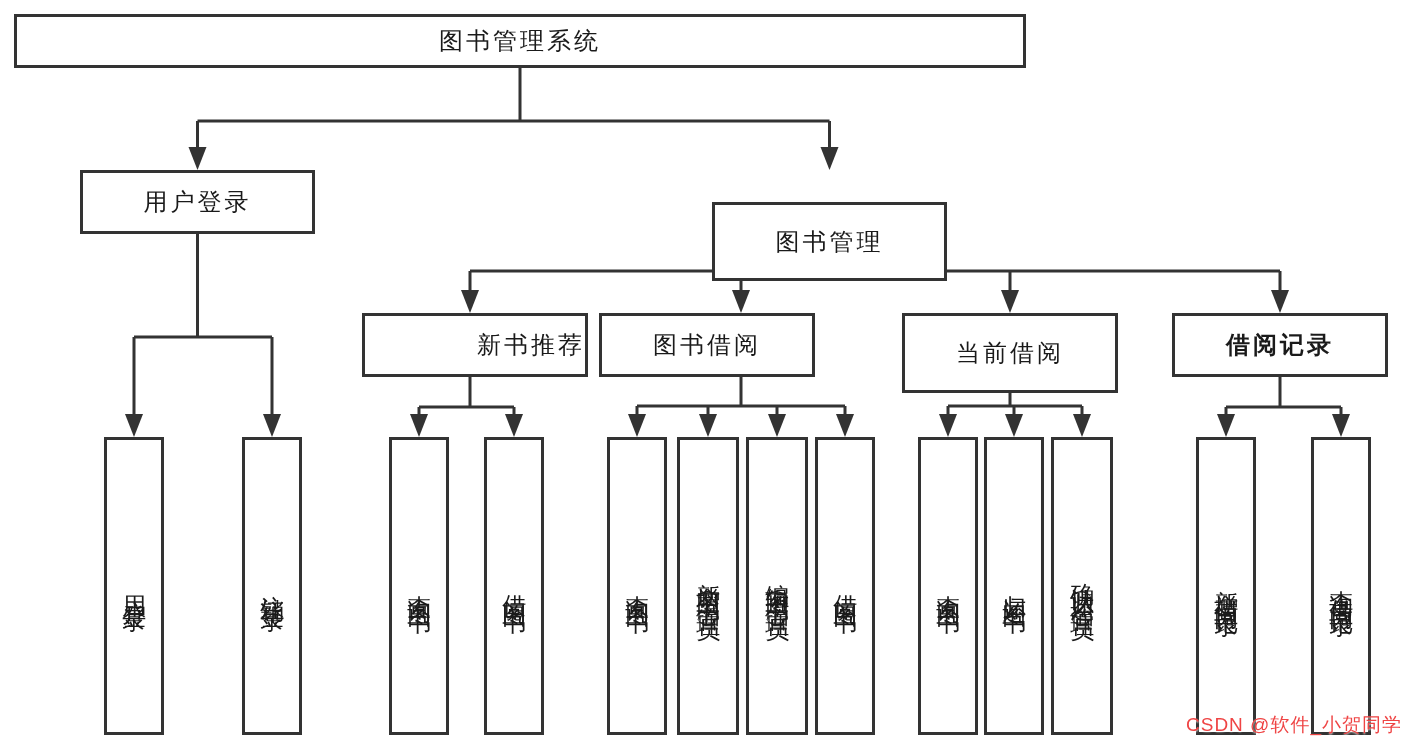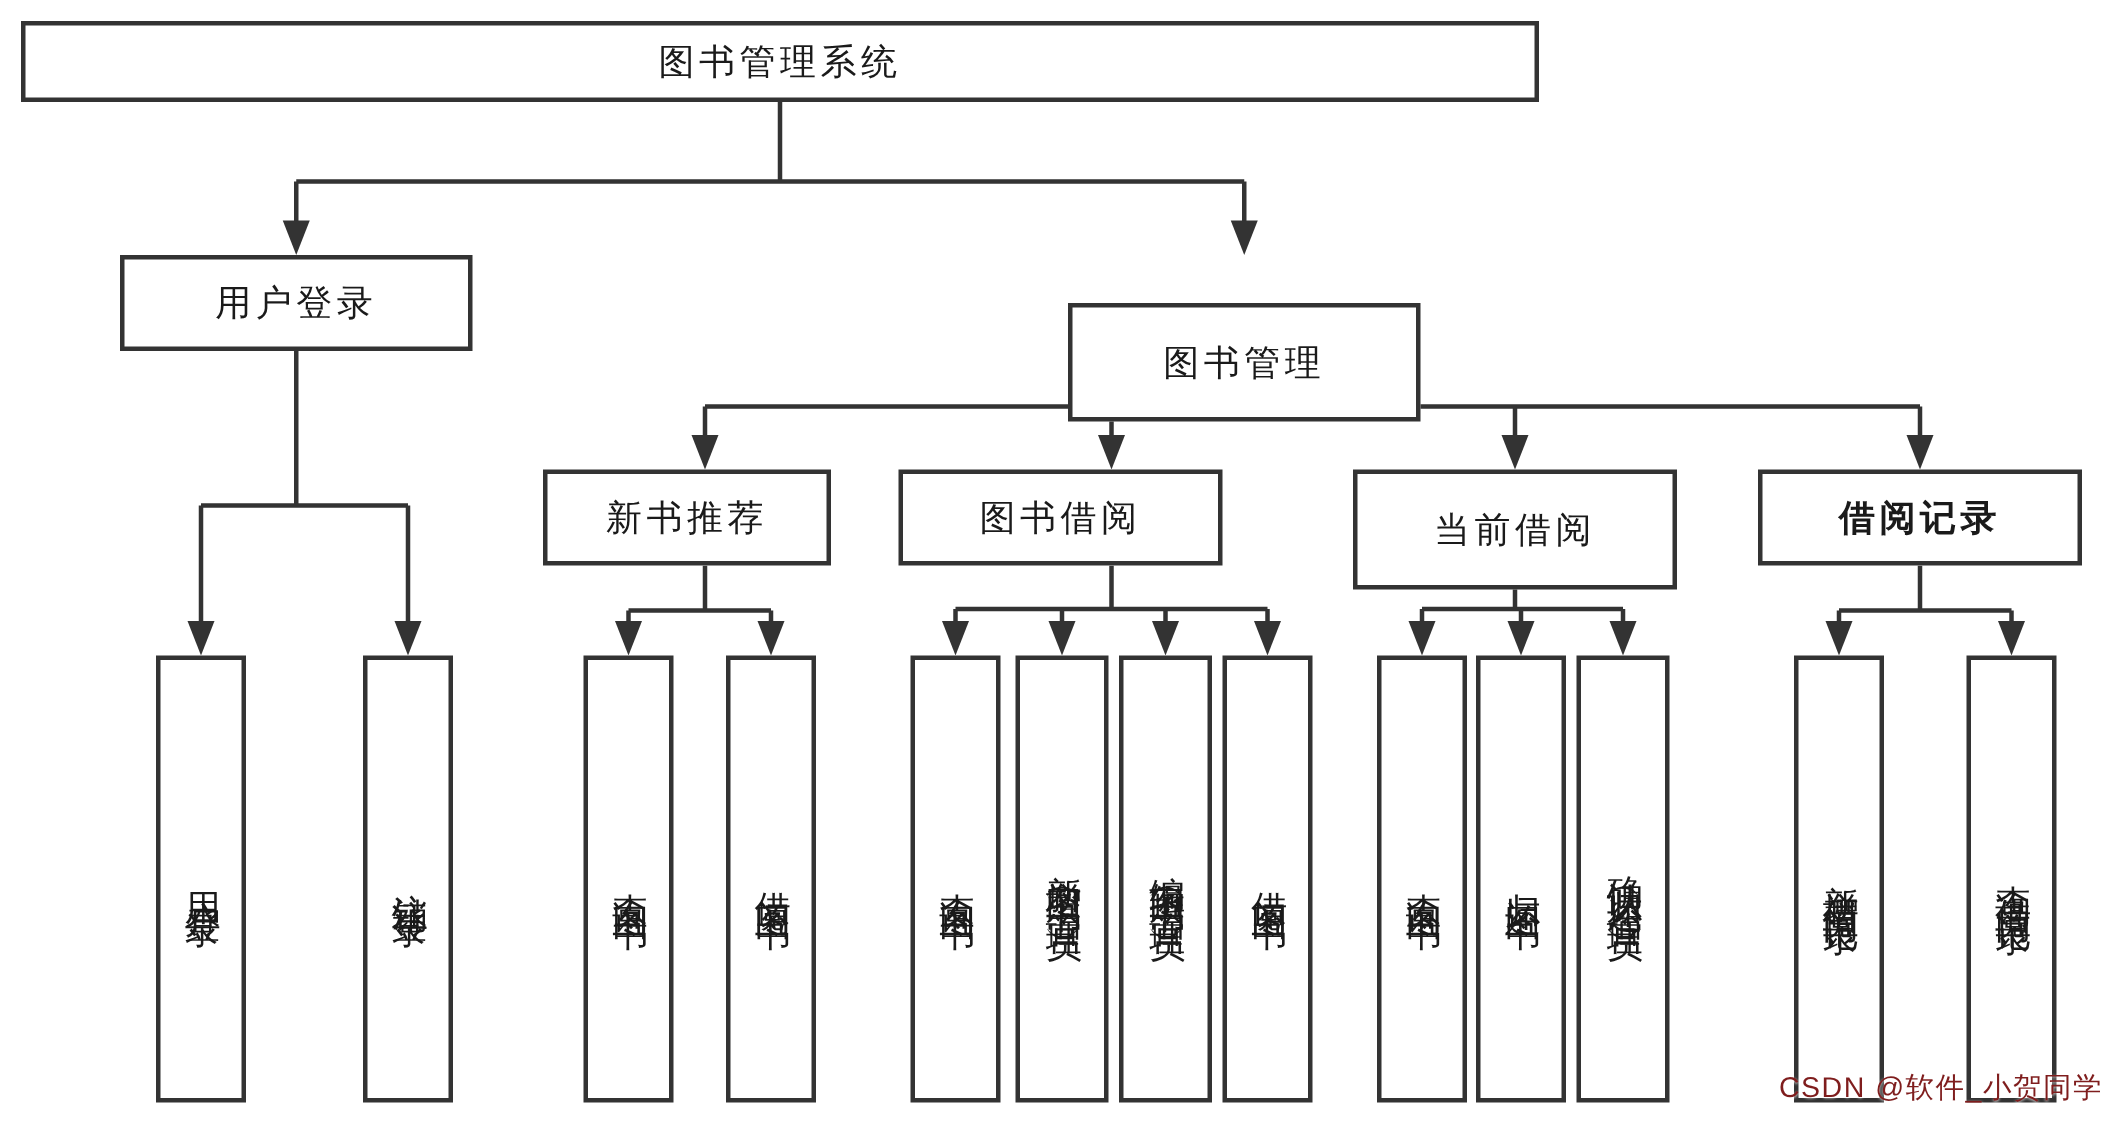--- a/index.html
+++ b/index.html
@@ -17,21 +17,21 @@
     z-index:2; text-align:center;
   }
   .h-node { font-size:24px; letter-spacing:3px; white-space:nowrap; }
   .root-node { font-size:24px; letter-spacing:3px; }
   .leaf .v-text {
     writing-mode:vertical-rl; text-orientation:mixed;
     font-size:24px; letter-spacing:5px; line-height:1.1;
   }
   .watermark {
     position:absolute; left:1186px; top:712px; z-index:3;
-    font-size:19px; letter-spacing:1px; color:#7f1d1d;
+    font-size:19px; letter-spacing:1px; color:#ef4444;
     text-shadow:0 1px 2px rgba(255,255,255,0.9);
     white-space:nowrap;
   }
 </style>
 </head>
 <body>
 
 <div class="canvas">
 
   <svg class="connectors" viewBox="0 0 1405 747">
@@ -71,21 +71,21 @@
     <span>图书管理系统</span>
   </div>
 
   <div class="node h-node" style="left:80px; top:170px; width:235px; height:64px;">
     <span>用户登录</span>
   </div>
   <div class="node h-node" style="left:712px; top:170px; width:235px; height:79px;margin-top:32px;">
     <span>图书管理</span>
   </div>
 
-  <div class="node h-node" style="left:362px; top:313px; width:192px; height:64px;">
+  <div class="node h-node" style="left:362px; top:313px; width:226px; height:64px;justify-content:flex-end;">
     <span>新书推荐</span>
   </div>
   <div class="node h-node" style="left:599px; top:313px; width:216px; height:64px;">
     <span>图书借阅</span>
   </div>
   <div class="node h-node" style="left:902px; top:313px; width:216px; height:80px;">
     <span>当前借阅</span>
   </div>
   <div class="node h-node" style="left:1172px; top:313px; width:216px; height:64px;font-weight:bold;">
     <span>借阅记录</span>

